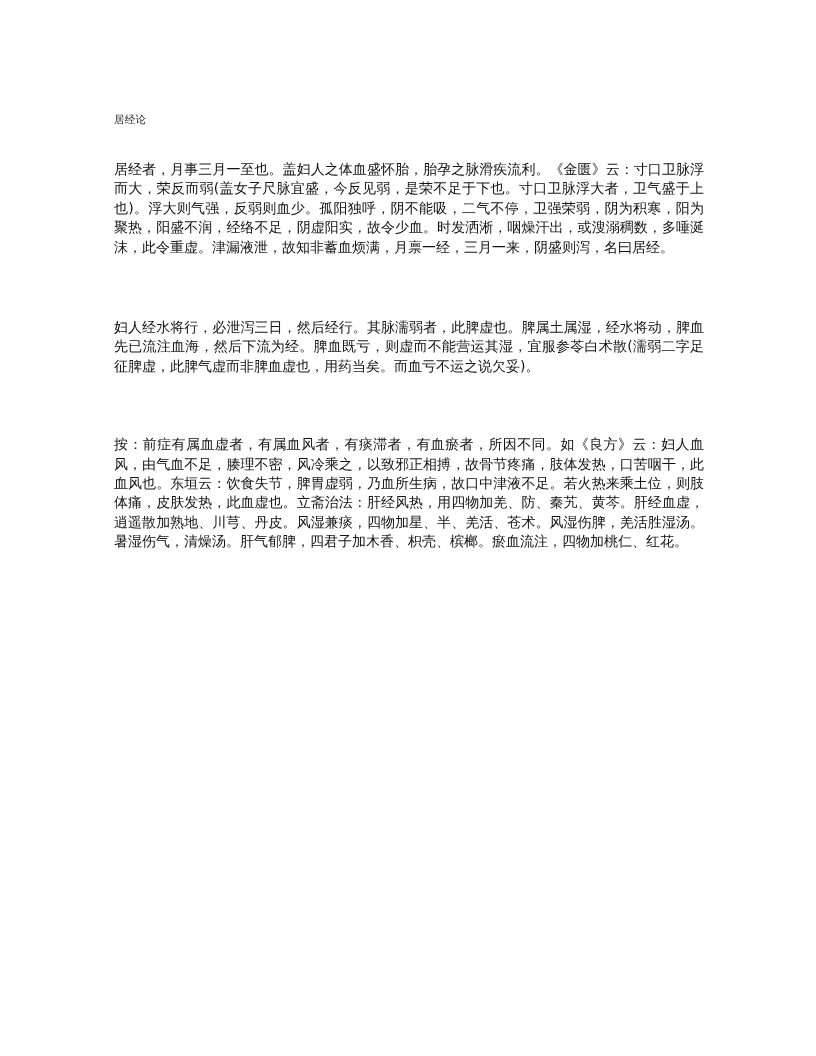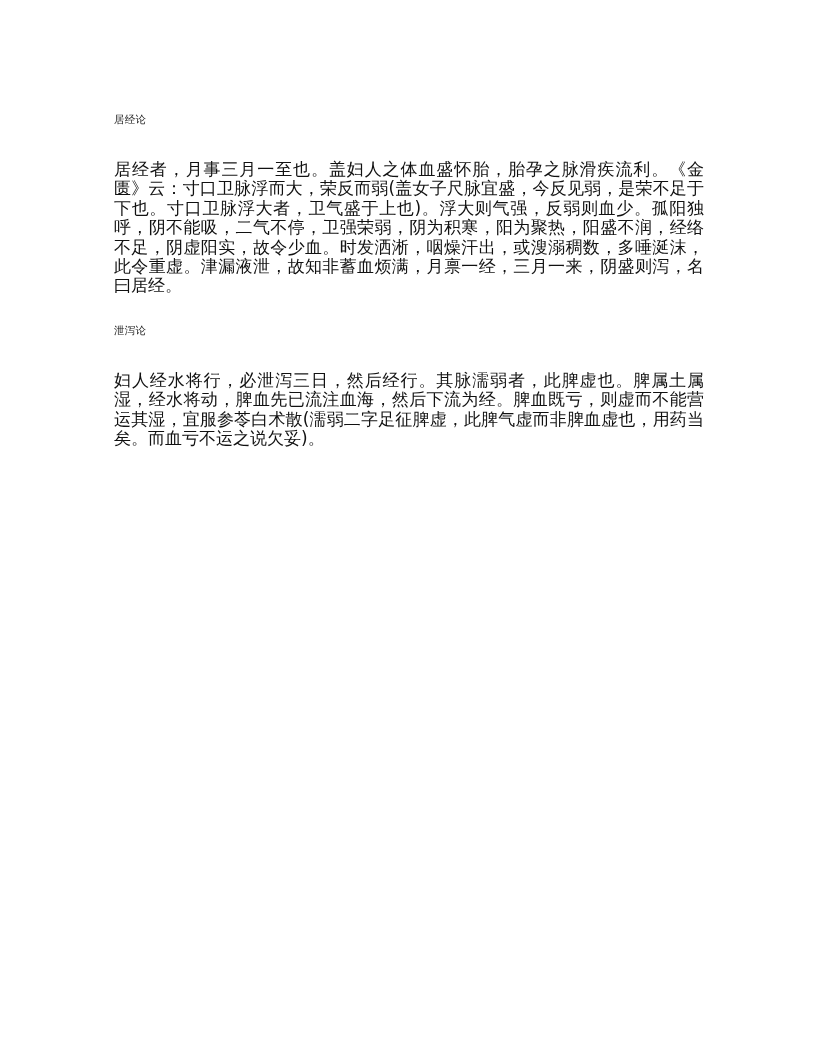--- a/index.html
+++ b/index.html
@@ -33,21 +33,21 @@
   }
   .heading {
     font-size: 10.5px;
     line-height: 14px;
     color: #1a1a1a;
     letter-spacing: 0.2px;
     margin: 0;
     font-weight: normal;
   }
   .body-block {
-    font-size: 17px;
+    font-size: 14px;
     line-height: 19.4px;
     color: #111111;
     text-align: justify;
     text-justify: inter-ideograph;
     margin: 0;
     letter-spacing: 0px;
     word-break: break-all;
   }
   .body-block p {
     margin: 0;
@@ -74,31 +74,31 @@
     <div class="section">
       <div class="heading">居经论</div>
       <div class="gap-after-heading"></div>
       <div class="body-block">
         <p>居经者，月事三月一至也。盖妇人之体血盛怀胎，胎孕之脉滑疾流利。《金匮》云：寸口卫脉浮而大，荣反而弱(盖女子尺脉宜盛，今反见弱，是荣不足于下也。寸口卫脉浮大者，卫气盛于上也)。浮大则气强，反弱则血少。孤阳独呼，阴不能吸，二气不停，卫强荣弱，阴为积寒，阳为聚热，阳盛不润，经络不足，阴虚阳实，故令少血。时发洒淅，咽燥汗出，或溲溺稠数，多唾涎沫，此令重虚。津漏液泄，故知非蓄血烦满，月禀一经，三月一来，阴盛则泻，名曰居经。</p>
       </div>
       <div class="gap-after-body"></div>
     </div>
 
     <div class="section">
-      <div class="heading">泄泻论</div>
       <div class="gap-after-heading"></div>
       <div class="body-block">
         <p>妇人经水将行，必泄泻三日，然后经行。其脉濡弱者，此脾虚也。脾属土属湿，经水将动，脾血先已流注血海，然后下流为经。脾血既亏，则虚而不能营运其湿，宜服参苓白术散(濡弱二字足征脾虚，此脾气虚而非脾血虚也，用药当矣。而血亏不运之说欠妥)。</p>
       </div>
       <div class="gap-after-body-sm"></div>
     </div>
 
     <div class="section">
       <div class="gap-after-heading"></div>
       <div class="body-block">
+        <p>按：前症有属血虚者，有属血风者，有痰滞者，有血瘀者，所因不同。如《良方》云：妇人血风，由气血不足，腠理不密，风冷乘之，以致邪正相搏，故骨节疼痛，肢体发热，口苦咽干，此血风也。东垣云：饮食失节，脾胃虚弱，乃血所生病，故口中津液不足。若火热来乘土位，则肢体痛，皮肤发热，此血虚也。立斋治法：肝经风热，用四物加羌、防、秦艽、黄芩。肝经血虚，逍遥散加熟地、川芎、丹皮。风湿兼痰，四物加星、半、羌活、苍术。风湿伤脾，羌活胜湿汤。暑湿伤气，清燥汤。肝气郁脾，四君子加木香、枳壳、槟榔。瘀血流注，四物加桃仁、红花。</p>
       </div>
       <div class="gap-after-body"></div>
     </div>
 
     <div class="section">
       <div class="gap-after-heading"></div>
       <div class="body-block">
       </div>
     </div>
 

